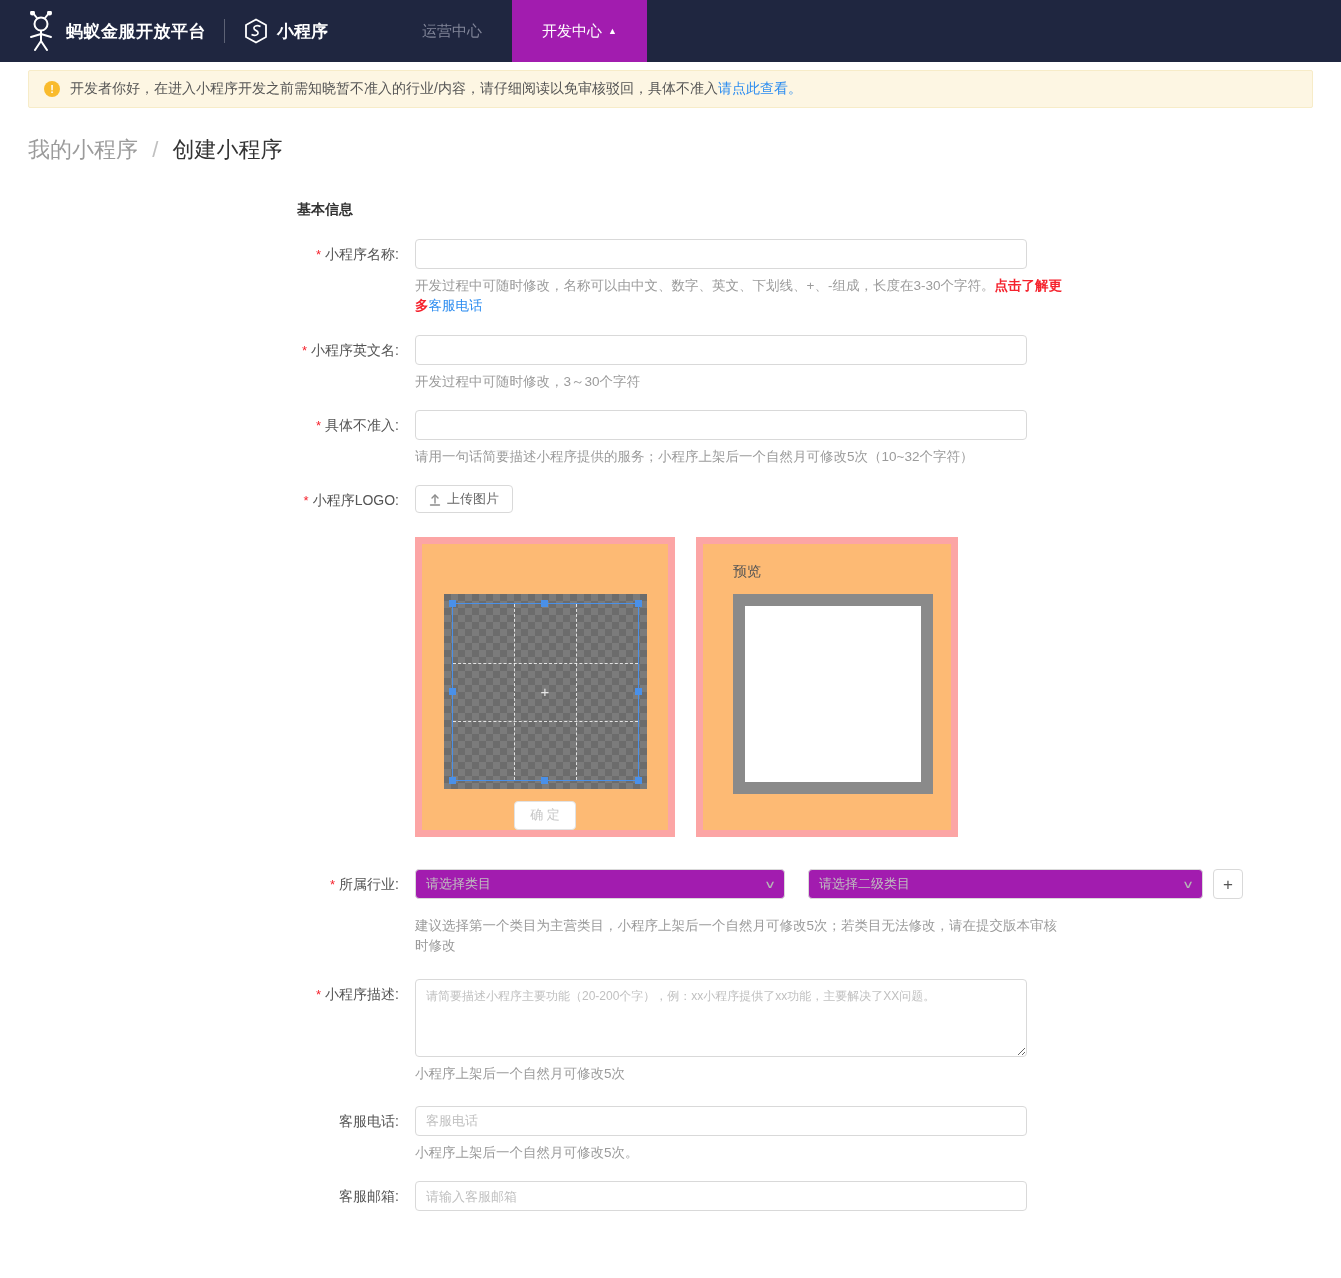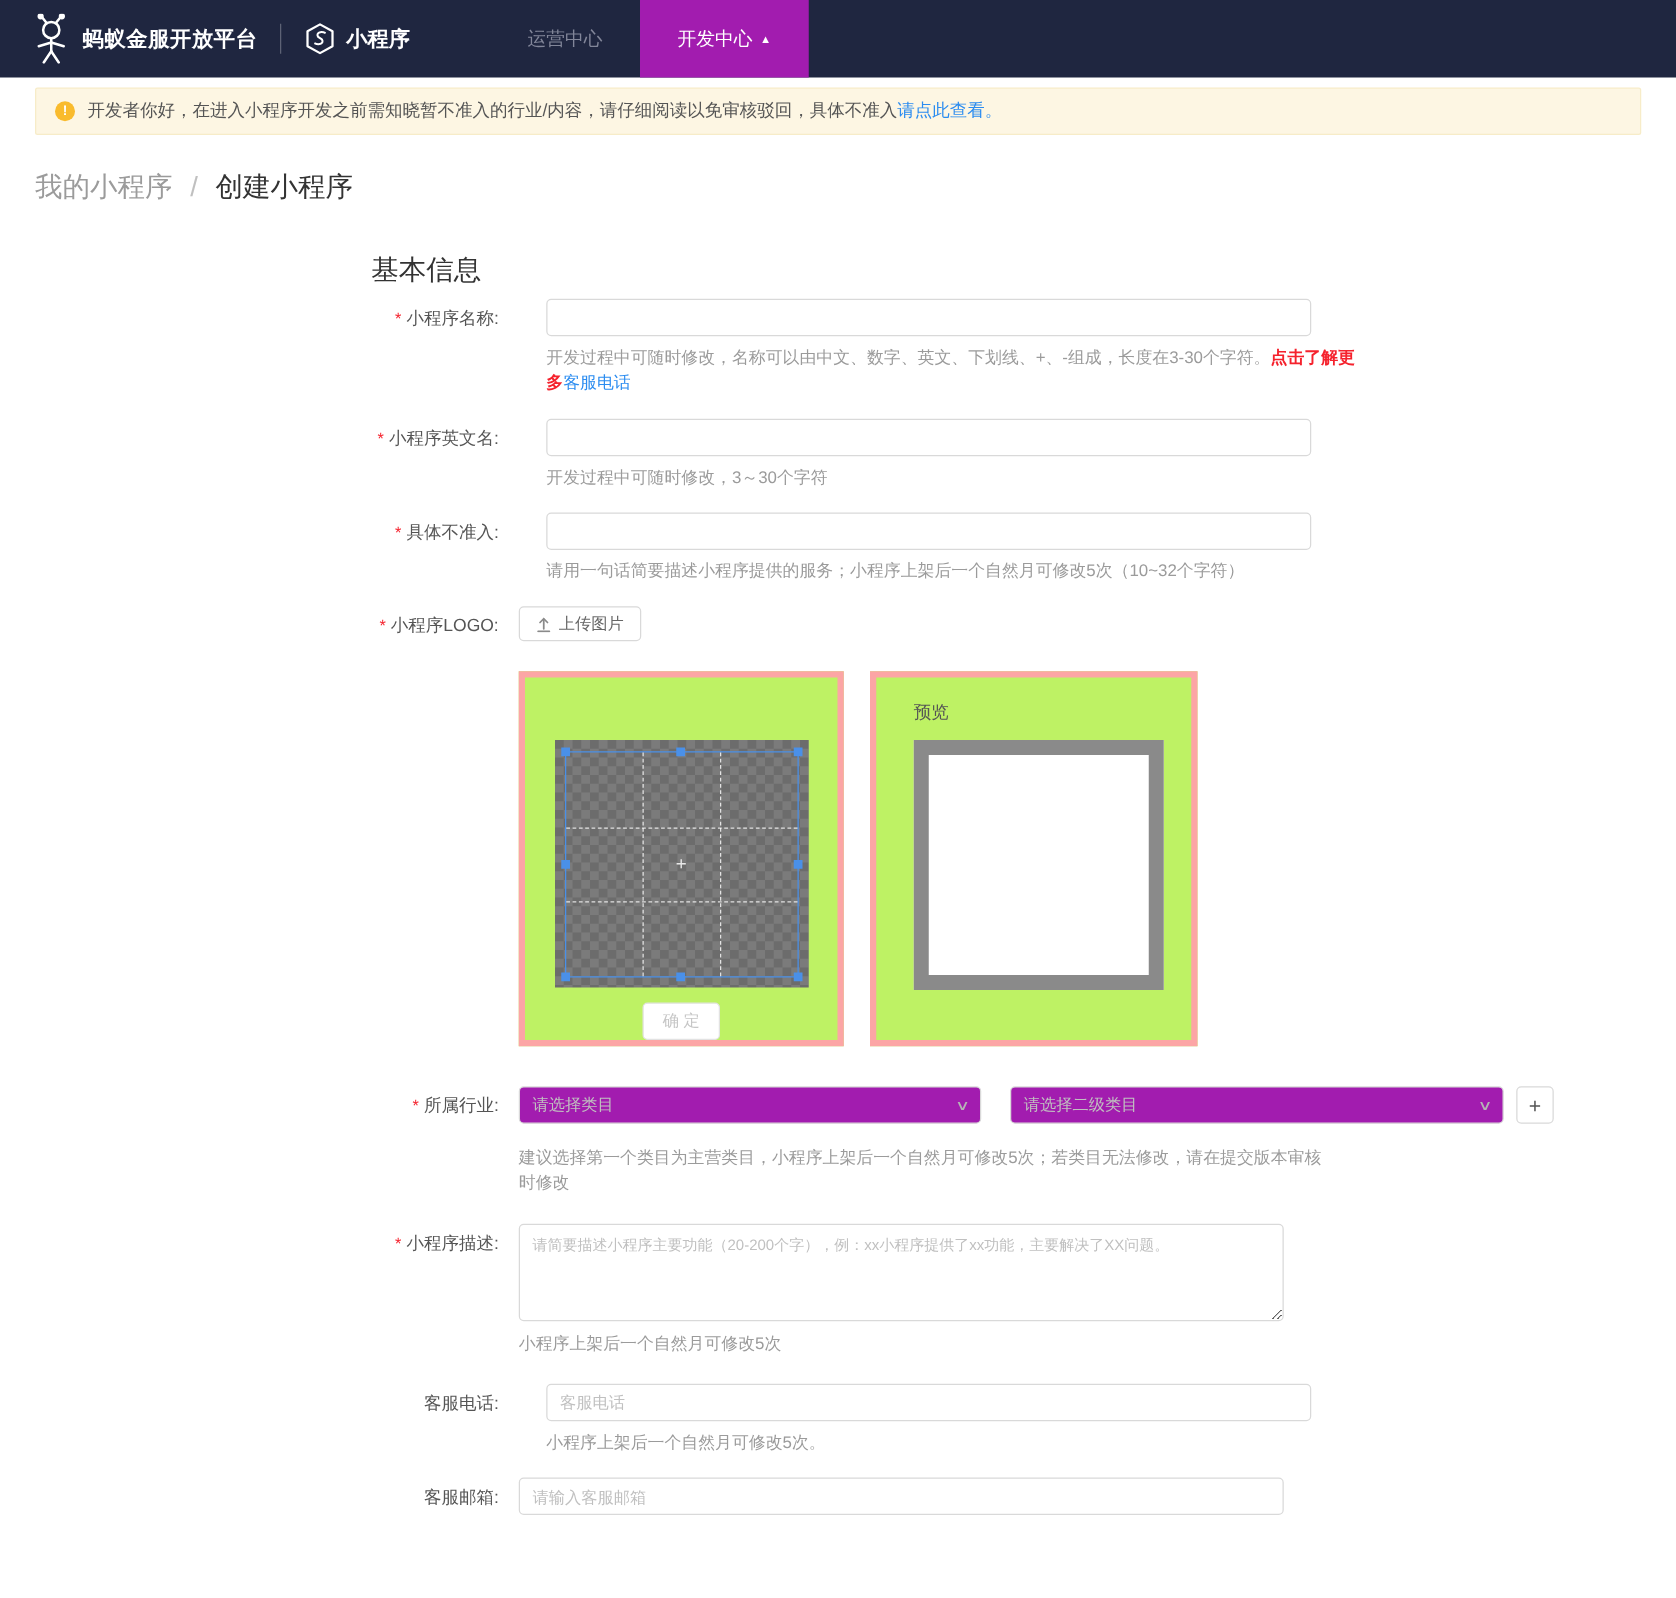--- a/index.html
+++ b/index.html
@@ -27,41 +27,41 @@
                margin-right:10px; }
   .banner a, .link { color:#2b8cf0; text-decoration:none; cursor:pointer; }
 
   
   .breadcrumb { margin:27px 28px 0; font-size:22px; }
   .bc-parent { color:#9b9b9b; cursor:pointer; }
   .bc-sep { color:#c0c0c0; margin:0 8px; }
   .bc-current { color:#333; }
 
   
-  .section-title { margin:36px 0 22px 297px; font-size:22px; color:#333; font-weight:normal; height:16px; }
+  .section-title { margin:36px 0 22px 297px; font-size:14px; color:#333; font-weight:bold; height:16px; }
   .form-item { display:flex; align-items:flex-start; }
   .form-label { width:407px; min-width:407px; text-align:right; padding-right:8px; font-size:14px; color:#555;
                 line-height:30px; white-space:nowrap; }
   .req { color:#f5222d; margin-right:4px; font-size:13px; }
   .form-control { margin-left:8px; }
 
   .text-input { width:612px; height:30px; border:1px solid #d9d9d9; border-radius:4px; padding:0 10px;
                 font-size:13px; color:#333; outline:none; font-family:inherit; }
   .text-input::placeholder, textarea::placeholder { color:#c0c0c0; }
   .help { font-size:13.5px; color:#9b9b9b; margin-top:7px; max-width:650px; line-height:1.5; }
   .help-red { color:#f5222d; font-weight:bold; cursor:pointer; }
 
   
   .upload-btn { height:28px; padding:0 13px; border:1px solid #d9d9d9; border-radius:4px; background:#fff;
                 display:inline-flex; align-items:center; font-size:13px; color:#666; cursor:pointer; }
   .upload-btn svg { margin-right:6px; }
 
   
   .logo-panels { display:flex; gap:21px; margin-top:24px; margin-bottom:32px; }
-  .panel { border:5px solid #fca5a5; background:#bef264; }
+  .panel { border:7px solid #fca5a5; background:#fdba74; }
   .crop-panel { width:260px; height:300px; display:flex; flex-direction:column; align-items:center; }
   .checker { width:203px; height:200px; margin-top:50px; position:relative;
              background:conic-gradient(#7b7b7b 25%, #6c6c6c 0 50%, #7b7b7b 0 75%, #6c6c6c 0);
              background-size:14px 14px; }
   .crop-rect { position:absolute; left:8px; top:9px; right:8px; bottom:8px; border:1px solid #4a90e8; }
   .third-v1,.third-v2 { position:absolute; top:0; bottom:0; width:0; border-left:1px dashed rgba(255,255,255,.8); }
   .third-v1{ left:33.3%; } .third-v2{ left:66.6%; }
   .third-h1,.third-h2 { position:absolute; left:0; right:0; height:0; border-top:1px dashed rgba(255,255,255,.8); }
   .third-h1{ top:33.3%; } .third-h2{ top:66.6%; }
   .crop-cross { position:absolute; left:50%; top:50%; transform:translate(-50%,-54%); color:#e8e8e8; font-size:15px; }
@@ -82,21 +82,21 @@
             cursor:pointer; }
   .select-1 { width:370px; }
   .select-2 { width:395px; margin-left:23px; }
   .chevron { color:#b5b5b5; font-size:11px; transform:scaleX(1.5); }
   .add-btn { margin-left:10px; width:30px; height:30px; border:1px solid #d9d9d9; border-radius:4px;
              background:#fff; color:#555; font-size:17px; line-height:1; cursor:pointer; font-family:inherit; }
 
   textarea.desc-area { width:612px; height:78px; border:1px solid #d9d9d9; border-radius:4px; padding:8px 10px;
                        font-size:12px; color:#15803d; outline:none; resize:vertical; font-family:inherit; }
 
-  .gap-sm { margin-bottom:18px;gap:22px; }
+  .gap-sm { margin-bottom:18px; }
   .gap-md { margin-bottom:22px; }
 </style>
 </head>
 <body>
 
 <div class="navbar">
   <div class="brand-area">
     <svg class="ant-logo" viewBox="0 0 30 40" fill="none" stroke="#fff" stroke-width="2" stroke-linecap="round">
       <circle cx="15" cy="13" r="6.5"></circle>
       <line x1="11" y1="7" x2="7" y2="2"></line>

